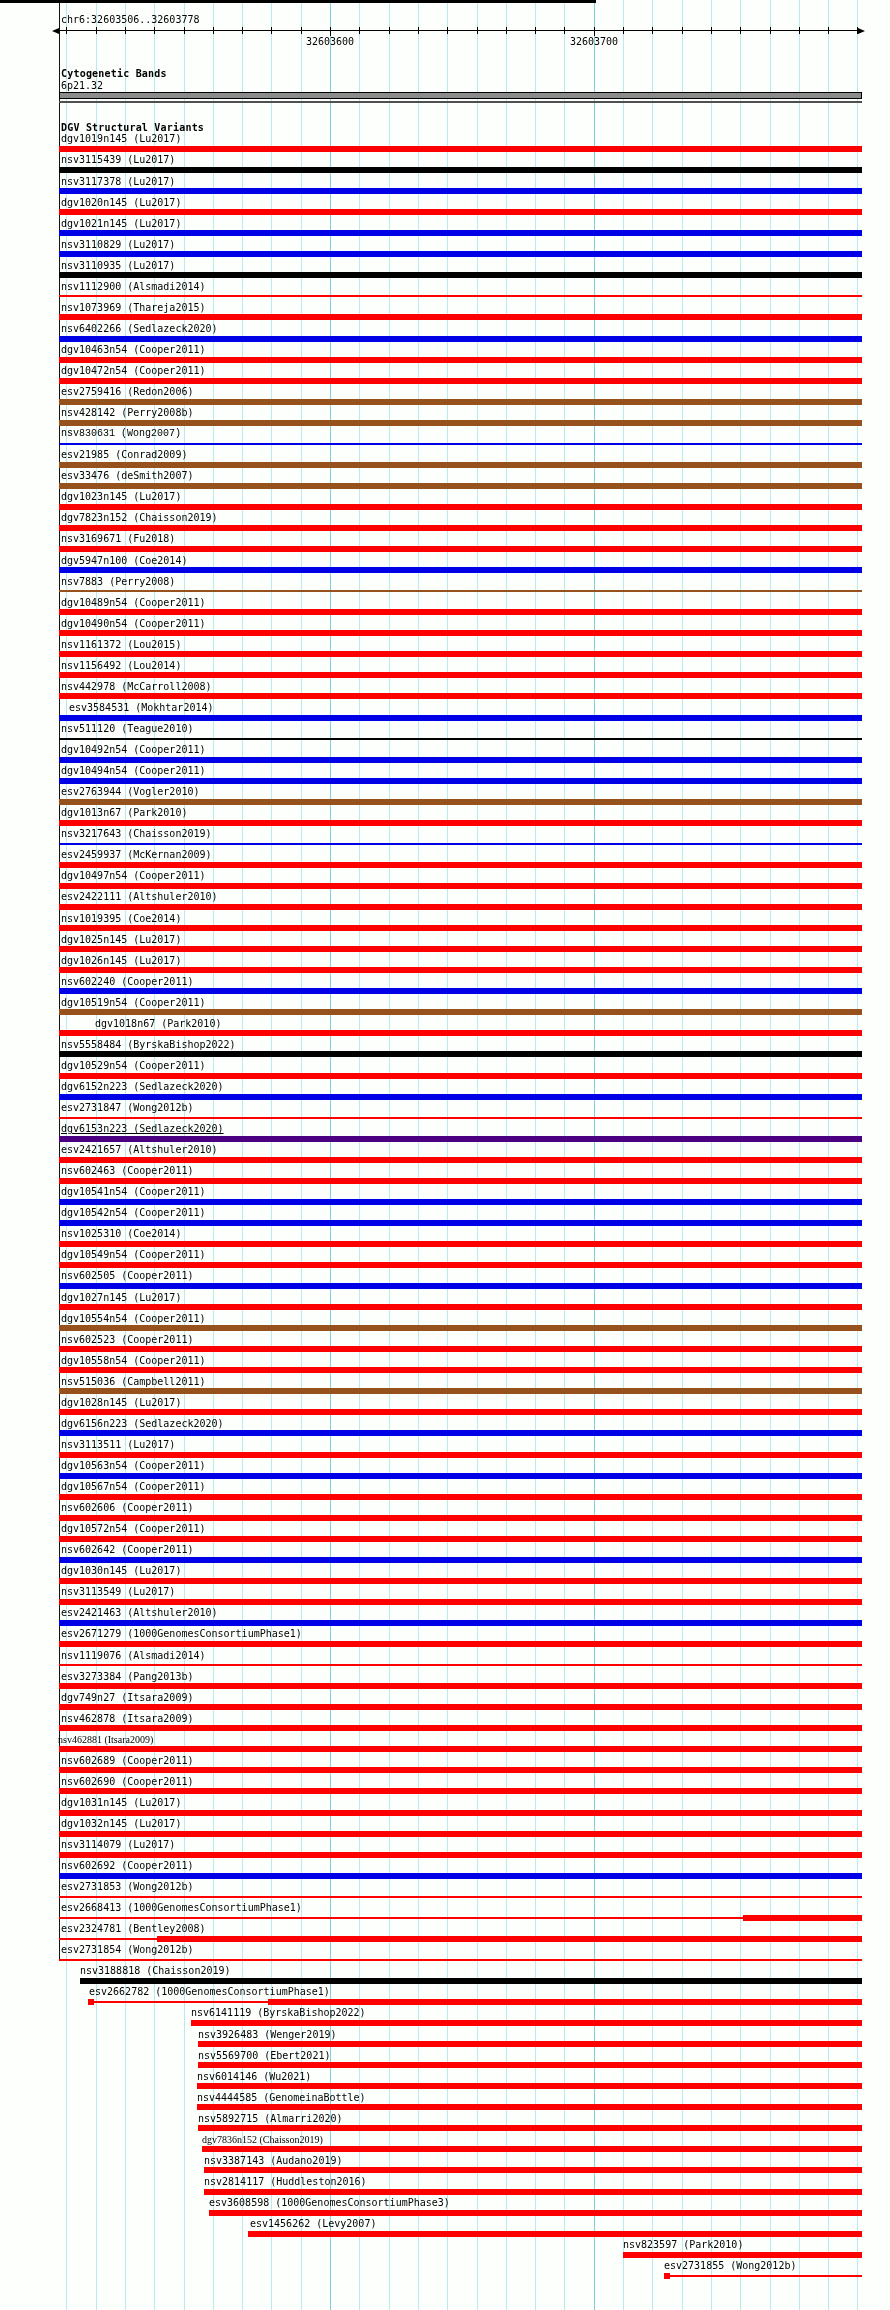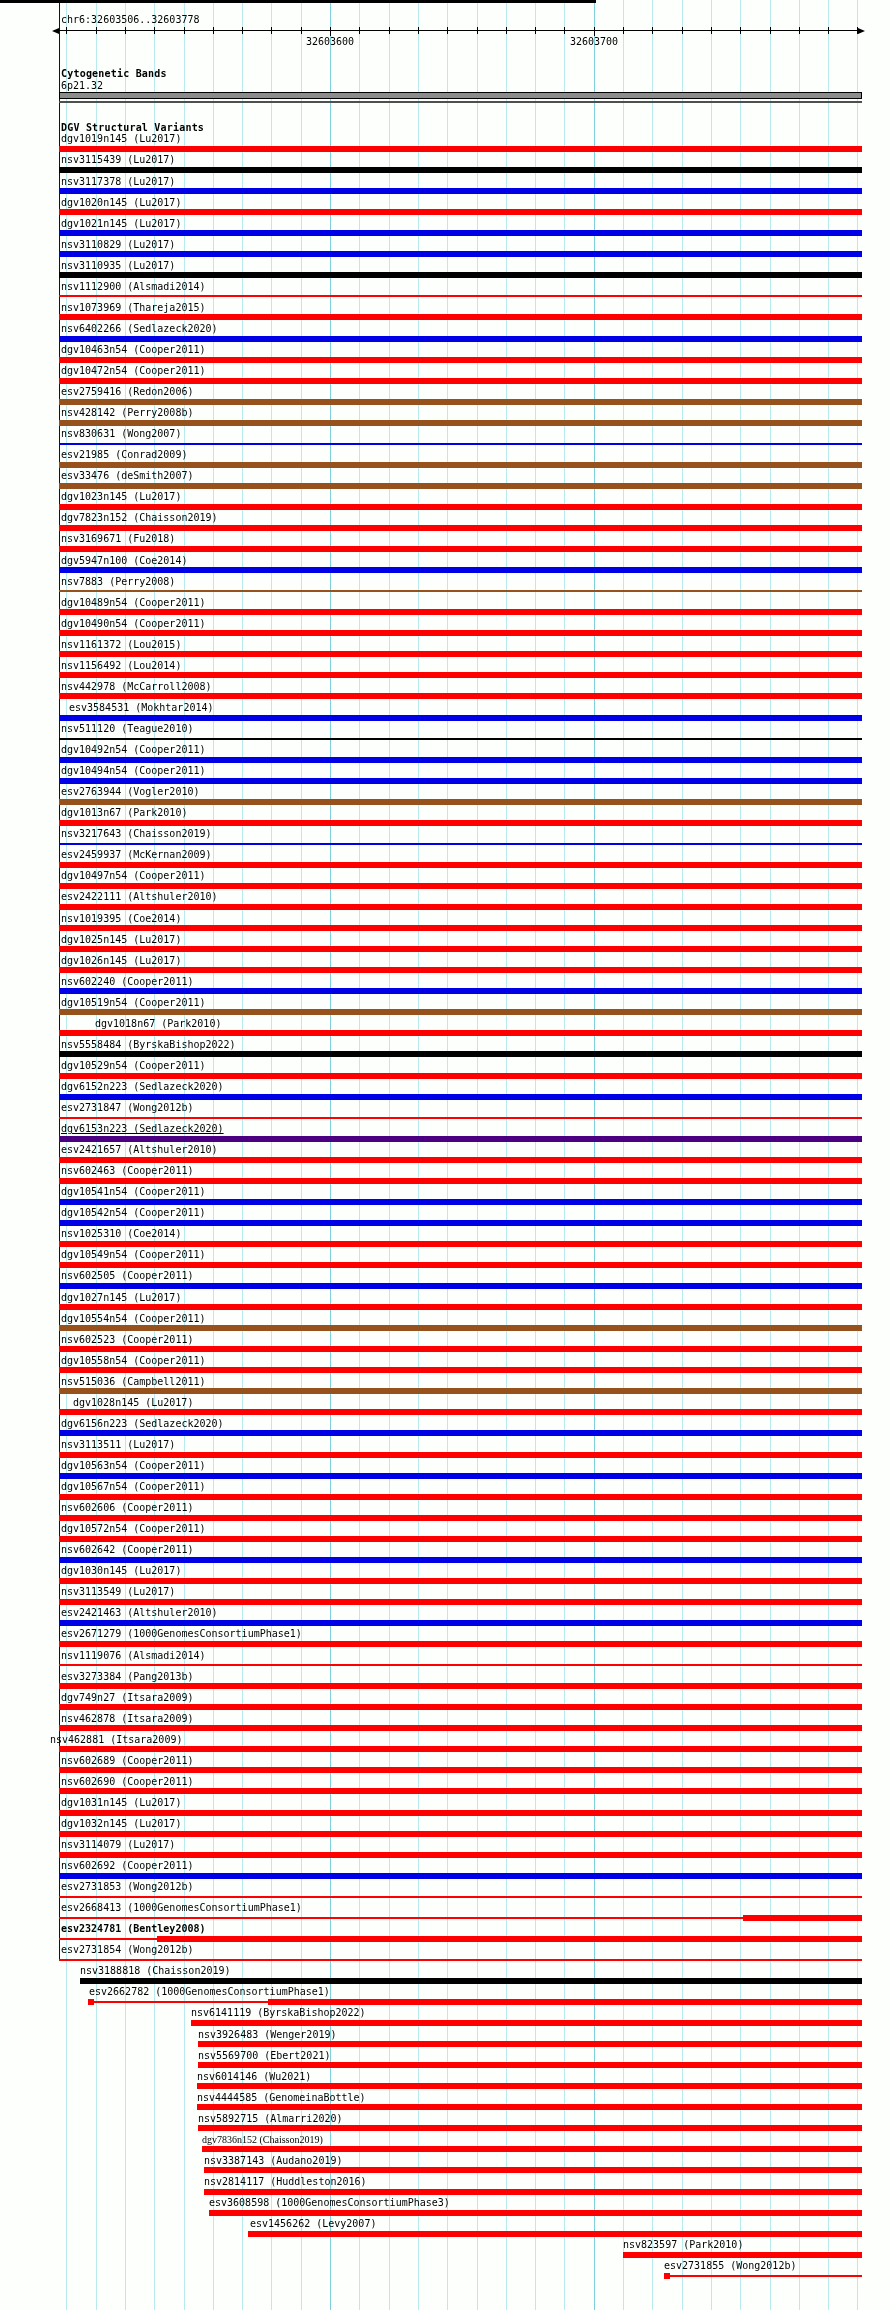--- a/index.html
+++ b/index.html
@@ -161,21 +161,21 @@
       </div>
       <div>
         <div class="txt" style="left: 61px; top: 386.084px;">esv2759416 (Redon2006)</div>
         <div class="bar" style="left: 59px; width: 803px; top: 398.684px; height: 6px; background: rgb(150, 81, 29);"></div>
       </div>
       <div>
         <div class="txt" style="left: 61px; top: 407.141px;">nsv428142 (Perry2008b)</div>
         <div class="bar" style="left: 59px; width: 803px; top: 419.741px; height: 6px; background: rgb(150, 81, 29);"></div>
       </div>
       <div>
-        <div class="txt" style="left: 61px; top: 428.198px;">nsv830631 (Wong2007)</div>
+        <div class="txt" style="left: 61px; top: 428.198px; font-family: Liberation Mono, monospace;">nsv830631 (Wong2007)</div>
         <div class="bar" style="left: 59px; width: 803px; top: 442.798px; height: 2px; background: rgb(0, 0, 230);"></div>
       </div>
       <div>
         <div class="txt" style="left: 61px; top: 449.255px;">esv21985 (Conrad2009)</div>
         <div class="bar" style="left: 59px; width: 803px; top: 461.855px; height: 6px; background: rgb(150, 81, 29);"></div>
       </div>
       <div>
         <div class="txt" style="left: 61px; top: 470.312px;">esv33476 (deSmith2007)</div>
         <div class="bar" style="left: 59px; width: 803px; top: 482.912px; height: 6px; background: rgb(150, 81, 29);"></div>
       </div>
@@ -345,21 +345,21 @@
       </div>
       <div>
         <div class="txt" style="left: 61px; top: 1354.71px;">dgv10558n54 (Cooper2011)</div>
         <div class="bar" style="left: 59px; width: 803px; top: 1367.31px; height: 6px; background: rgb(254, 0, 0);"></div>
       </div>
       <div>
         <div class="txt" style="left: 61px; top: 1375.76px;">nsv515036 (Campbell2011)</div>
         <div class="bar" style="left: 59px; width: 803px; top: 1388.36px; height: 6px; background: rgb(150, 81, 29);"></div>
       </div>
       <div>
-        <div class="txt" style="left: 61px; top: 1396.82px; margin-left: 12px;">dgv1028n145 (Lu2017)</div>
+        <div class="txt" style="left: 61px; top: 1396.82px;">dgv1028n145 (Lu2017)</div>
         <div class="bar" style="left: 59px; width: 803px; top: 1409.42px; height: 6px; background: rgb(254, 0, 0);"></div>
       </div>
       <div>
         <div class="txt" style="left: 61px; top: 1417.88px;">dgv6156n223 (Sedlazeck2020)</div>
         <div class="bar" style="left: 59px; width: 803px; top: 1430.48px; height: 6px; background: rgb(0, 0, 230);"></div>
       </div>
       <div>
         <div class="txt" style="left: 61px; top: 1438.93px;">nsv3113511 (Lu2017)</div>
         <div class="bar" style="left: 59px; width: 803px; top: 1451.53px; height: 6px; background: rgb(254, 0, 0);"></div>
       </div>
@@ -409,21 +409,21 @@
       </div>
       <div>
         <div class="txt" style="left: 61px; top: 1691.62px;">dgv749n27 (Itsara2009)</div>
         <div class="bar" style="left: 59px; width: 803px; top: 1704.22px; height: 6px; background: rgb(254, 0, 0);"></div>
       </div>
       <div>
         <div class="txt" style="left: 61px; top: 1712.67px;">nsv462878 (Itsara2009)</div>
         <div class="bar" style="left: 59px; width: 803px; top: 1725.27px; height: 6px; background: rgb(254, 0, 0);"></div>
       </div>
       <div>
-        <div class="txt" style="left: 50px; top: 1733.73px;">nsv462881 (Itsara2009)</div>
+        <div class="txt" style="left: 58px; top: 1733.73px; font-family: Liberation Serif, serif;">nsv462881 (Itsara2009)</div>
         <div class="bar" style="left: 59px; width: 803px; top: 1746.33px; height: 6px; background: rgb(254, 0, 0);"></div>
       </div>
       <div>
         <div class="txt" style="left: 61px; top: 1754.79px;">nsv602689 (Cooper2011)</div>
         <div class="bar" style="left: 59px; width: 803px; top: 1767.39px; height: 6px; background: rgb(254, 0, 0);"></div>
       </div>
       <div>
         <div class="txt" style="left: 61px; top: 1775.85px;">nsv602690 (Cooper2011)</div>
         <div class="bar" style="left: 59px; width: 803px; top: 1788.45px; height: 6px; background: rgb(254, 0, 0);"></div>
       </div>
@@ -446,21 +446,21 @@
       <div>
         <div class="txt" style="left: 61px; top: 1881.13px;">esv2731853 (Wong2012b)</div>
         <div class="bar" style="left: 59px; width: 803px; top: 1895.73px; height: 2px; background: rgb(254, 0, 0);"></div>
       </div>
       <div>
         <div class="txt" style="left: 61px; top: 1902.19px;">esv2668413 (1000GenomesConsortiumPhase1)</div>
         <div class="bar" style="left: 59px; width: 684px; top: 1916.79px; height: 2px; background: rgb(254, 0, 0);"></div>
         <div class="bar" style="left: 743px; width: 119px; top: 1914.79px; height: 6px; background: rgb(254, 0, 0);"></div>
       </div>
       <div>
-        <div class="txt" style="left: 61px; top: 1923.24px; font-weight: bold;">esv2324781 (Bentley2008)</div>
+        <div class="txt" style="left: 61px; top: 1923.24px;">esv2324781 (Bentley2008)</div>
         <div class="bar" style="left: 59px; width: 98px; top: 1937.84px; height: 2px; background: rgb(254, 0, 0);"></div>
         <div class="bar" style="left: 157px; width: 705px; top: 1935.84px; height: 6px; background: rgb(254, 0, 0);"></div>
       </div>
       <div>
         <div class="txt" style="left: 61px; top: 1944.3px;">esv2731854 (Wong2012b)</div>
         <div class="bar" style="left: 59px; width: 803px; top: 1958.9px; height: 2px; background: rgb(254, 0, 0);"></div>
       </div>
       <div>
         <div class="txt" style="left: 80px; top: 1965.36px;">nsv3188818 (Chaisson2019)</div>
         <div class="bar" style="left: 80px; width: 782px; top: 1977.96px; height: 6px; background: rgb(0, 0, 0);"></div>

